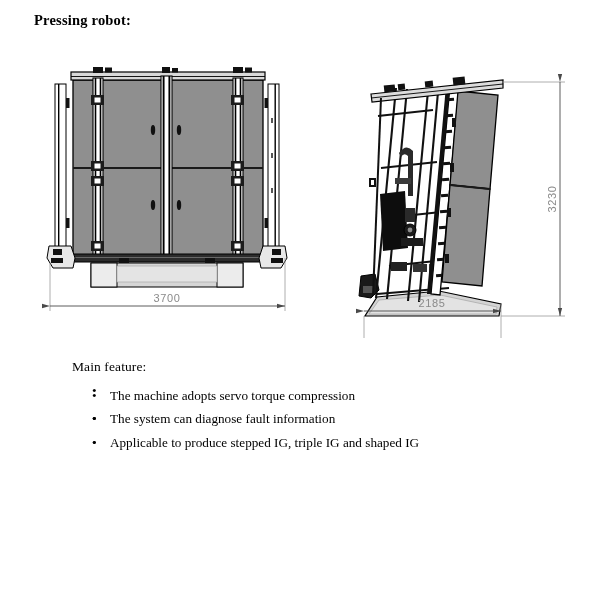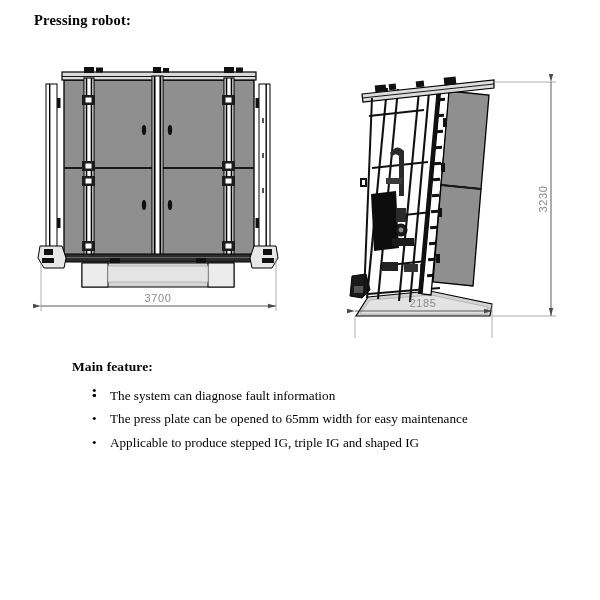--- a/index.html
+++ b/index.html
@@ -24,21 +24,21 @@
     font-size: 14.5px;
     font-weight: bold;
     letter-spacing: 0.2px;
   }
 
   .feature-heading {
     position: absolute;
     left: 72px;
     top: 359px;
     font-size: 13.5px;
-    font-weight: bold;
+    font-weight: normal;
     letter-spacing: 0.1px;
   }
 
   
   .feature-list {
     position: absolute;
     left: 88px;
     top: 381px;
     width: 420px;
     margin: 0;
@@ -61,21 +61,21 @@
     position: absolute;
     left: 4px;
     top: 0px;
     font-size: 13.2px;
     line-height: 19.4px;
   }
 
   
   .drawing-area {
     position: absolute;
-    left: 0;
+    left: 9px;
     top: 58px;
     width: 568px;
     height: 280px;
   }
   .drawing-area svg {
     display: block;
   }
 
   .dim-text {
     font-family: "Liberation Sans", "DejaVu Sans", sans-serif;
@@ -298,32 +298,32 @@
 </div>
 
 <div class="feature-heading">Main feature:</div>
 
 <ul class="feature-list">
   <li class="justified">
     <span class="bullet-dot">•</span>
   </li>
   <li>
     <span class="bullet-dot">•</span>
+    <span>The machine adopts servo torque compression</span>
   </li>
   <li class="justified">
     <span class="bullet-dot">•</span>
   </li>
   <li>
     <span class="bullet-dot">•</span>
   </li>
   <li>
     <span class="bullet-dot">•</span>
     <span>The system can diagnose fault information</span>
   </li>
   <li class="justified">
     <span class="bullet-dot">•</span>
-    <span>The press plate can be opened to 65mm width for easy maintenance</span>
   </li>
   <li>
     <span class="bullet-dot">•</span>
     <span>Applicable to produce stepped IG, triple IG and shaped IG</span>
   </li>
 </ul>
 
 </body></html>

